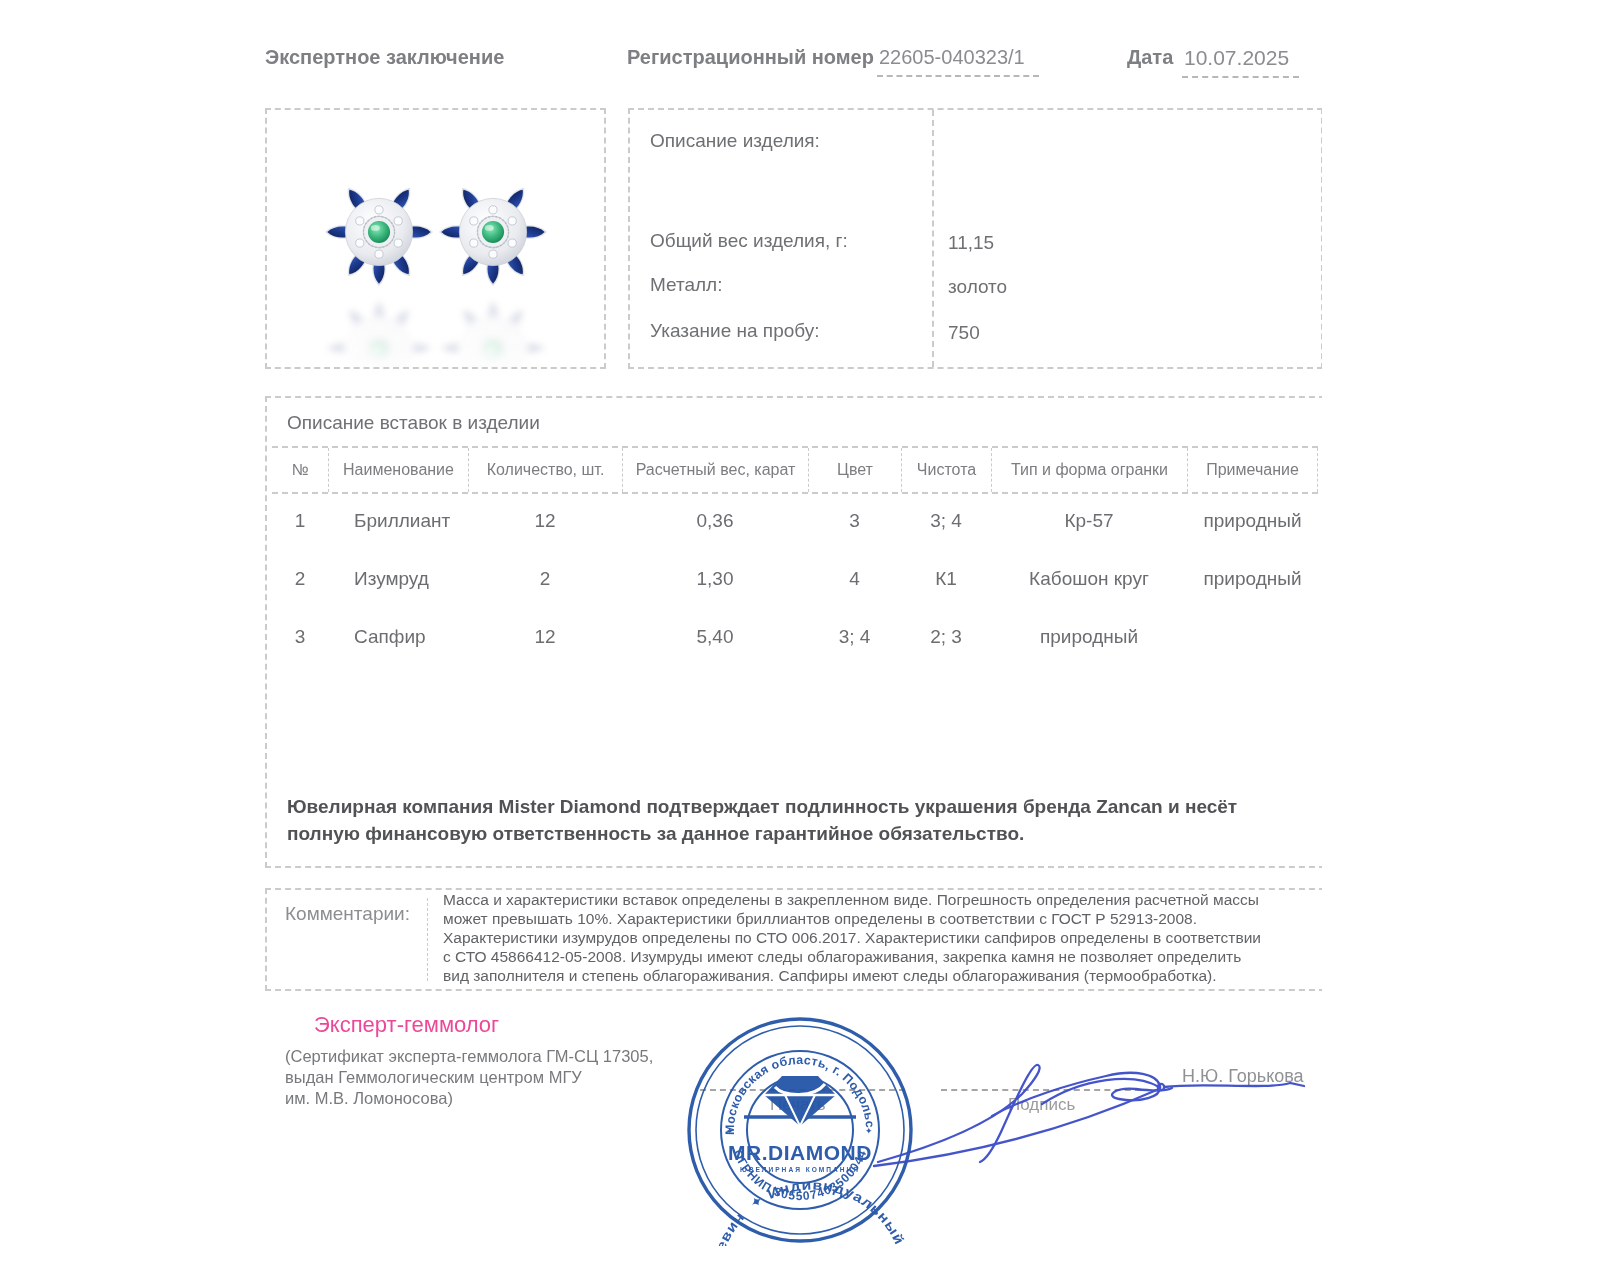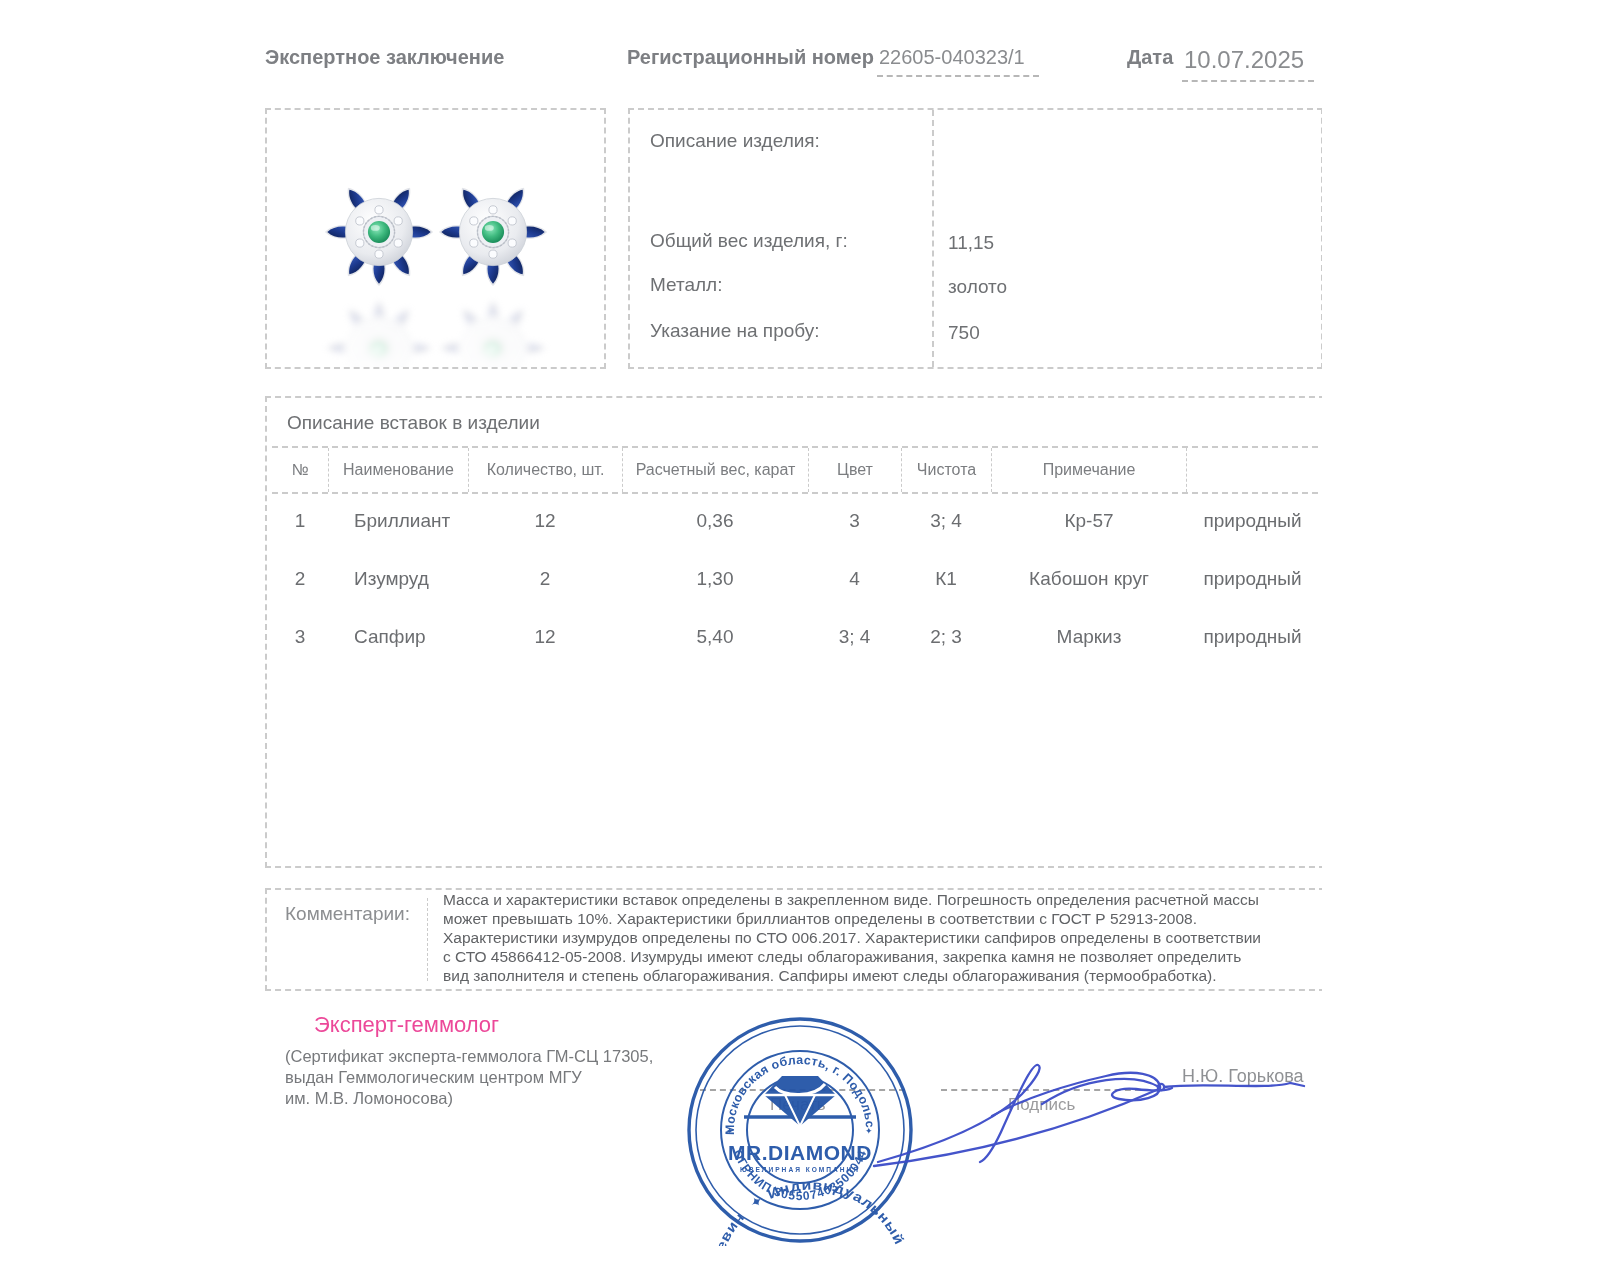--- a/index.html
+++ b/index.html
@@ -5,21 +5,21 @@
   html,body{margin:0;padding:0;background:#ffffff;}
   .page{position:relative;width:1322px;height:1280px;background:#fff;overflow:hidden;
         font-family:"Liberation Sans","DejaVu Sans",sans-serif;-webkit-font-smoothing:antialiased;}
   
   .doc-header{position:absolute;left:265px;top:40px;width:1060px;height:40px;}
   .doc-title{position:absolute;left:0;top:6px;font-size:20px;font-weight:bold;color:#7d7f83;}
   .reg-label{position:absolute;left:362px;top:6px;font-size:20px;font-weight:bold;color:#7d7f83;text-align:center;}
   .reg-value{position:absolute;left:612px;top:6px;font-size:20px;color:#8a8c8f;
              border-bottom:2px dashed #b7b7b7;padding:0 14px 6px 2px;}
   .date-label{position:absolute;left:862px;top:6px;font-size:20px;font-weight:bold;color:#7d7f83;}
-  .date-value{position:absolute;left:917px;top:6px;font-size:24px;color:#8a8c8f;
+  .date-value{position:absolute;left:917px;top:6px;font-size:21px;color:#8a8c8f;
               border-bottom:2px dashed #b7b7b7;padding:0 10px 6px 2px;}
   
   .dashed-box{position:absolute;border:2px dashed #cbcbcb;background:#fff;box-sizing:border-box;}
   .photo-box{left:265px;top:108px;width:341px;height:261px;}
   .info-box{left:628px;top:108px;width:695px;height:261px;}
   .info-divider{position:absolute;left:302px;top:0;bottom:0;border-left:2px dashed #cbcbcb;}
   .info-row-label{position:absolute;left:20px;font-size:19px;color:#6e7073;}
   .info-row-value{position:absolute;left:318px;font-size:19px;color:#6e7073;line-height:1.38;}
   .ir0{top:20px;} .iv0{width:352px;}
   .ir1{top:120px;} .ir2{top:164px;} .ir3{top:210px;}
@@ -169,20 +169,21 @@
 
   <div class="dashed-box inserts-box">
     <div class="inserts-title">Описание вставок в изделии</div>
     <div class="iheader inserts-grid">
         <div class="ihcell">№</div>
         <div class="ihcell">Наименование</div>
         <div class="ihcell">Количество, шт.</div>
         <div class="ihcell">Расчетный вес, карат</div>
         <div class="ihcell">Цвет</div>
         <div class="ihcell">Чистота</div>
+        <div class="ihcell">Тип и форма огранки</div>
         <div class="ihcell">Примечание</div>
       </div>
     <div class="irows">
         <div class="irow inserts-grid">
           <div class="icell c0">1</div>
           <div class="icell c1">Бриллиант</div>
           <div class="icell c2">12</div>
           <div class="icell c3">0,36</div>
           <div class="icell c4">3</div>
           <div class="icell c5">3; 4</div>
@@ -199,24 +200,24 @@
           <div class="icell c6">Кабошон круг</div>
           <div class="icell c7">природный</div>
         </div>
         <div class="irow inserts-grid">
           <div class="icell c0">3</div>
           <div class="icell c1">Сапфир</div>
           <div class="icell c2">12</div>
           <div class="icell c3">5,40</div>
           <div class="icell c4">3; 4</div>
           <div class="icell c5">2; 3</div>
-          <div class="icell c6">Маркиз</div>
           <div class="icell c7">природный</div>
         </div>
       </div>
+    <div class="guarantee">Ювелирная компания Mister Diamond подтверждает подлинность украшения бренда Zancan и несёт полную финансовую ответственность за данное гарантийное обязательство.</div>
   </div>
 
   <div class="dashed-box comments-box">
     <div class="comments-label">Комментарии:</div>
     <div class="comments-divider"></div>
     <div class="comments-text">Масса и характеристики вставок определены в закрепленном виде. Погрешность определения расчетной массы может превышать 10%. Характеристики бриллиантов определены в соответствии с ГОСТ Р 52913-2008. Характеристики изумрудов определены по СТО 006.2017. Характеристики сапфиров определены в соответствии с СТО 45866412-05-2008. Изумруды имеют следы облагораживания, закрепка камня не позволяет определить вид заполнителя и степень облагораживания. Сапфиры имеют следы облагораживания (термообработка).</div>
   </div>
 
   <div class="expert-title">Эксперт-геммолог</div>
   <div class="expert-cert">

